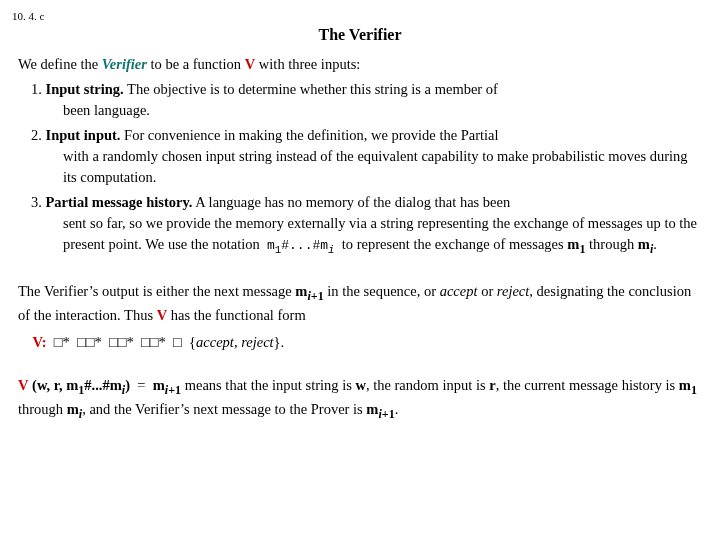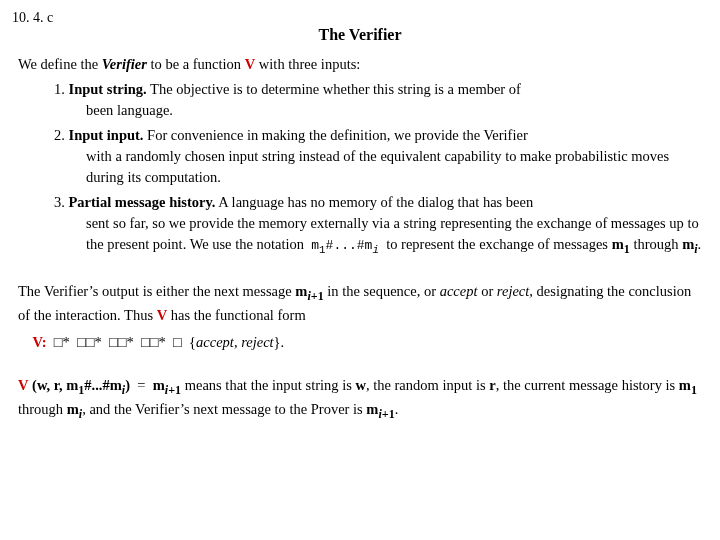--- a/index.html
+++ b/index.html
@@ -9,21 +9,21 @@
       height: 540px;
       background: #fff;
       font-family: "Times New Roman", Times, serif;
       font-size: 14.5px;
       color: #000;
       overflow: hidden;
       padding: 12px 18px 12px 18px;
     }
 
     .page-label {
-      font-size: 14px;
+      font-size: 11px;
       color: #000;
       position: absolute;
       top: 10px;
       left: 12px;
     }
 
     .page-title {
       text-align: center;
       font-size: 16px;
       font-weight: bold;
@@ -36,38 +36,38 @@
     }
 
     .intro-line {
       margin-bottom: 4px;
       line-height: 1.45;
     }
 
     .italic-bold {
       font-style: italic;
       font-weight: bold;
-      color: #000000;
+      color: #0f766e;
     }
 
     .bold-red {
       font-weight: bold;
       color: #cc0000;
     }
 
     .bold {
       font-weight: bold;
     }
 
     .italic {
       font-style: italic;
     }
 
     .numbered-list {
-      margin-left: 36px;
+      margin-left: 13px;
       margin-bottom: 6px;
     }
 
     .list-item {
       margin-bottom: 4px;
       line-height: 1.45;
     }
 
     .verifier-output {
       margin-top: 8px;
@@ -115,21 +115,21 @@
   </div>
 
   <div class="numbered-list">
 
     <div class="list-item">
       <span>1. </span><span class="bold">Input string.</span><span> The objective is to determine whether this string is a member of</span>
       <div class="indent-cont">been language.</div>
     </div>
 
     <div class="list-item">
-      <span>2. </span><span class="bold">Input input.</span><span> For convenience in making the definition, we provide the Verifier</span>
+      <span>2. </span><span class="bold">Input input.</span><span> For convenience in making the definition, we provide the Partial</span>
       <div class="indent-cont">with a randomly chosen input string instead of the equivalent capability to make probabilistic moves during its computation.</div>
     </div>
 
     <div class="list-item">
       <span>3. </span><span class="bold">Partial message history.</span><span> A language has no memory of the dialog that has been</span>
       <div class="indent-cont">
         sent so far, so we provide the memory externally via a string representing the
         exchange of messages up to the present point. We use the notation&nbsp;
         <span class="mono">m<sub>1</sub>#...#m<sub><span class="italic">i</span></sub></span>
         &nbsp;to represent the exchange of messages <span class="bold">m<sub>1</sub></span> through <span class="bold">m<sub><span class="italic">i</span></sub></span>.

